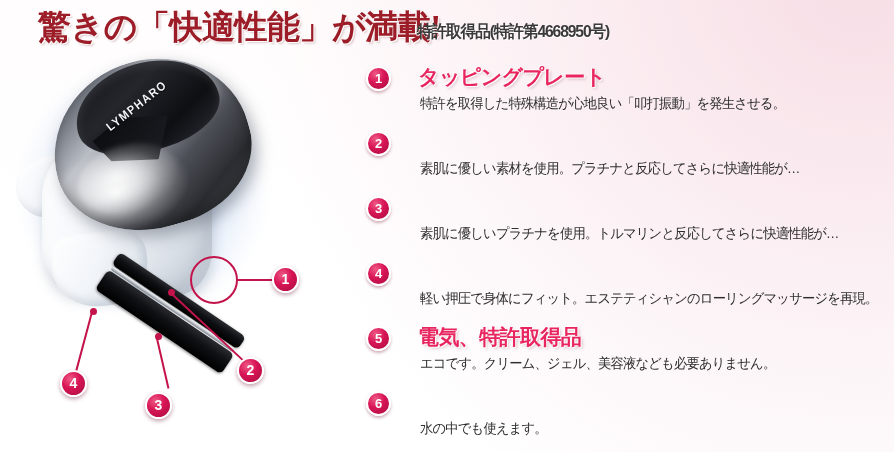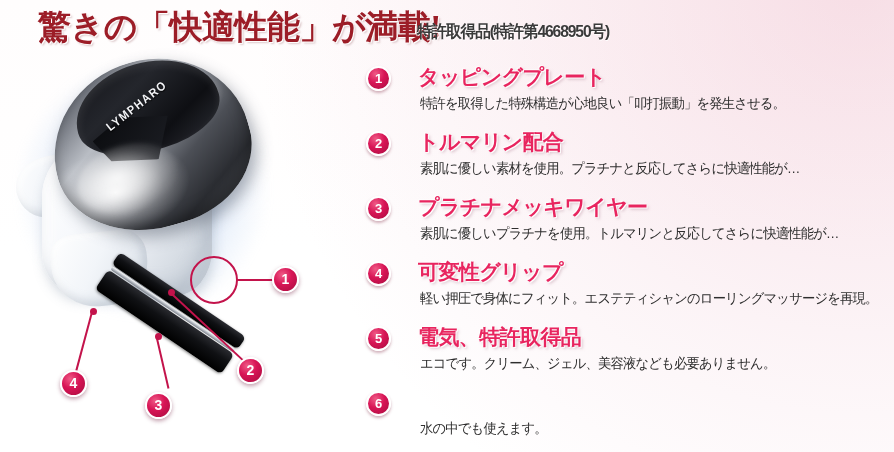--- a/index.html
+++ b/index.html
@@ -362,33 +362,30 @@
   <div class="features">
 
     <div class="feature">
       <div class="feat-badge">1</div>
       <div class="feat-title">タッピングプレート</div>
       <div class="feat-desc">特許を取得した特殊構造が心地良い「叩打振動」を発生させる。</div>
     </div>
 
     <div class="feature">
       <div class="feat-badge">2</div>
-      <div class="feat-title">トルマリン配合</div>
       <div class="feat-desc">素肌に優しい素材を使用。プラチナと反応してさらに快適性能が…</div>
     </div>
 
     <div class="feature">
       <div class="feat-badge">3</div>
-      <div class="feat-title">プラチナメッキワイヤー</div>
       <div class="feat-desc">素肌に優しいプラチナを使用。トルマリンと反応してさらに快適性能が…</div>
     </div>
 
     <div class="feature">
       <div class="feat-badge">4</div>
-      <div class="feat-title">可変性グリップ</div>
       <div class="feat-desc">軽い押圧で身体にフィット。エステティシャンのローリングマッサージを再現。</div>
     </div>
 
     <div class="feature">
       <div class="feat-badge">5</div>
       <div class="feat-title">電気、特許取得品</div>
       <div class="feat-desc">エコです。クリーム、ジェル、美容液なども必要ありません。</div>
     </div>
 
     <div class="feature">

